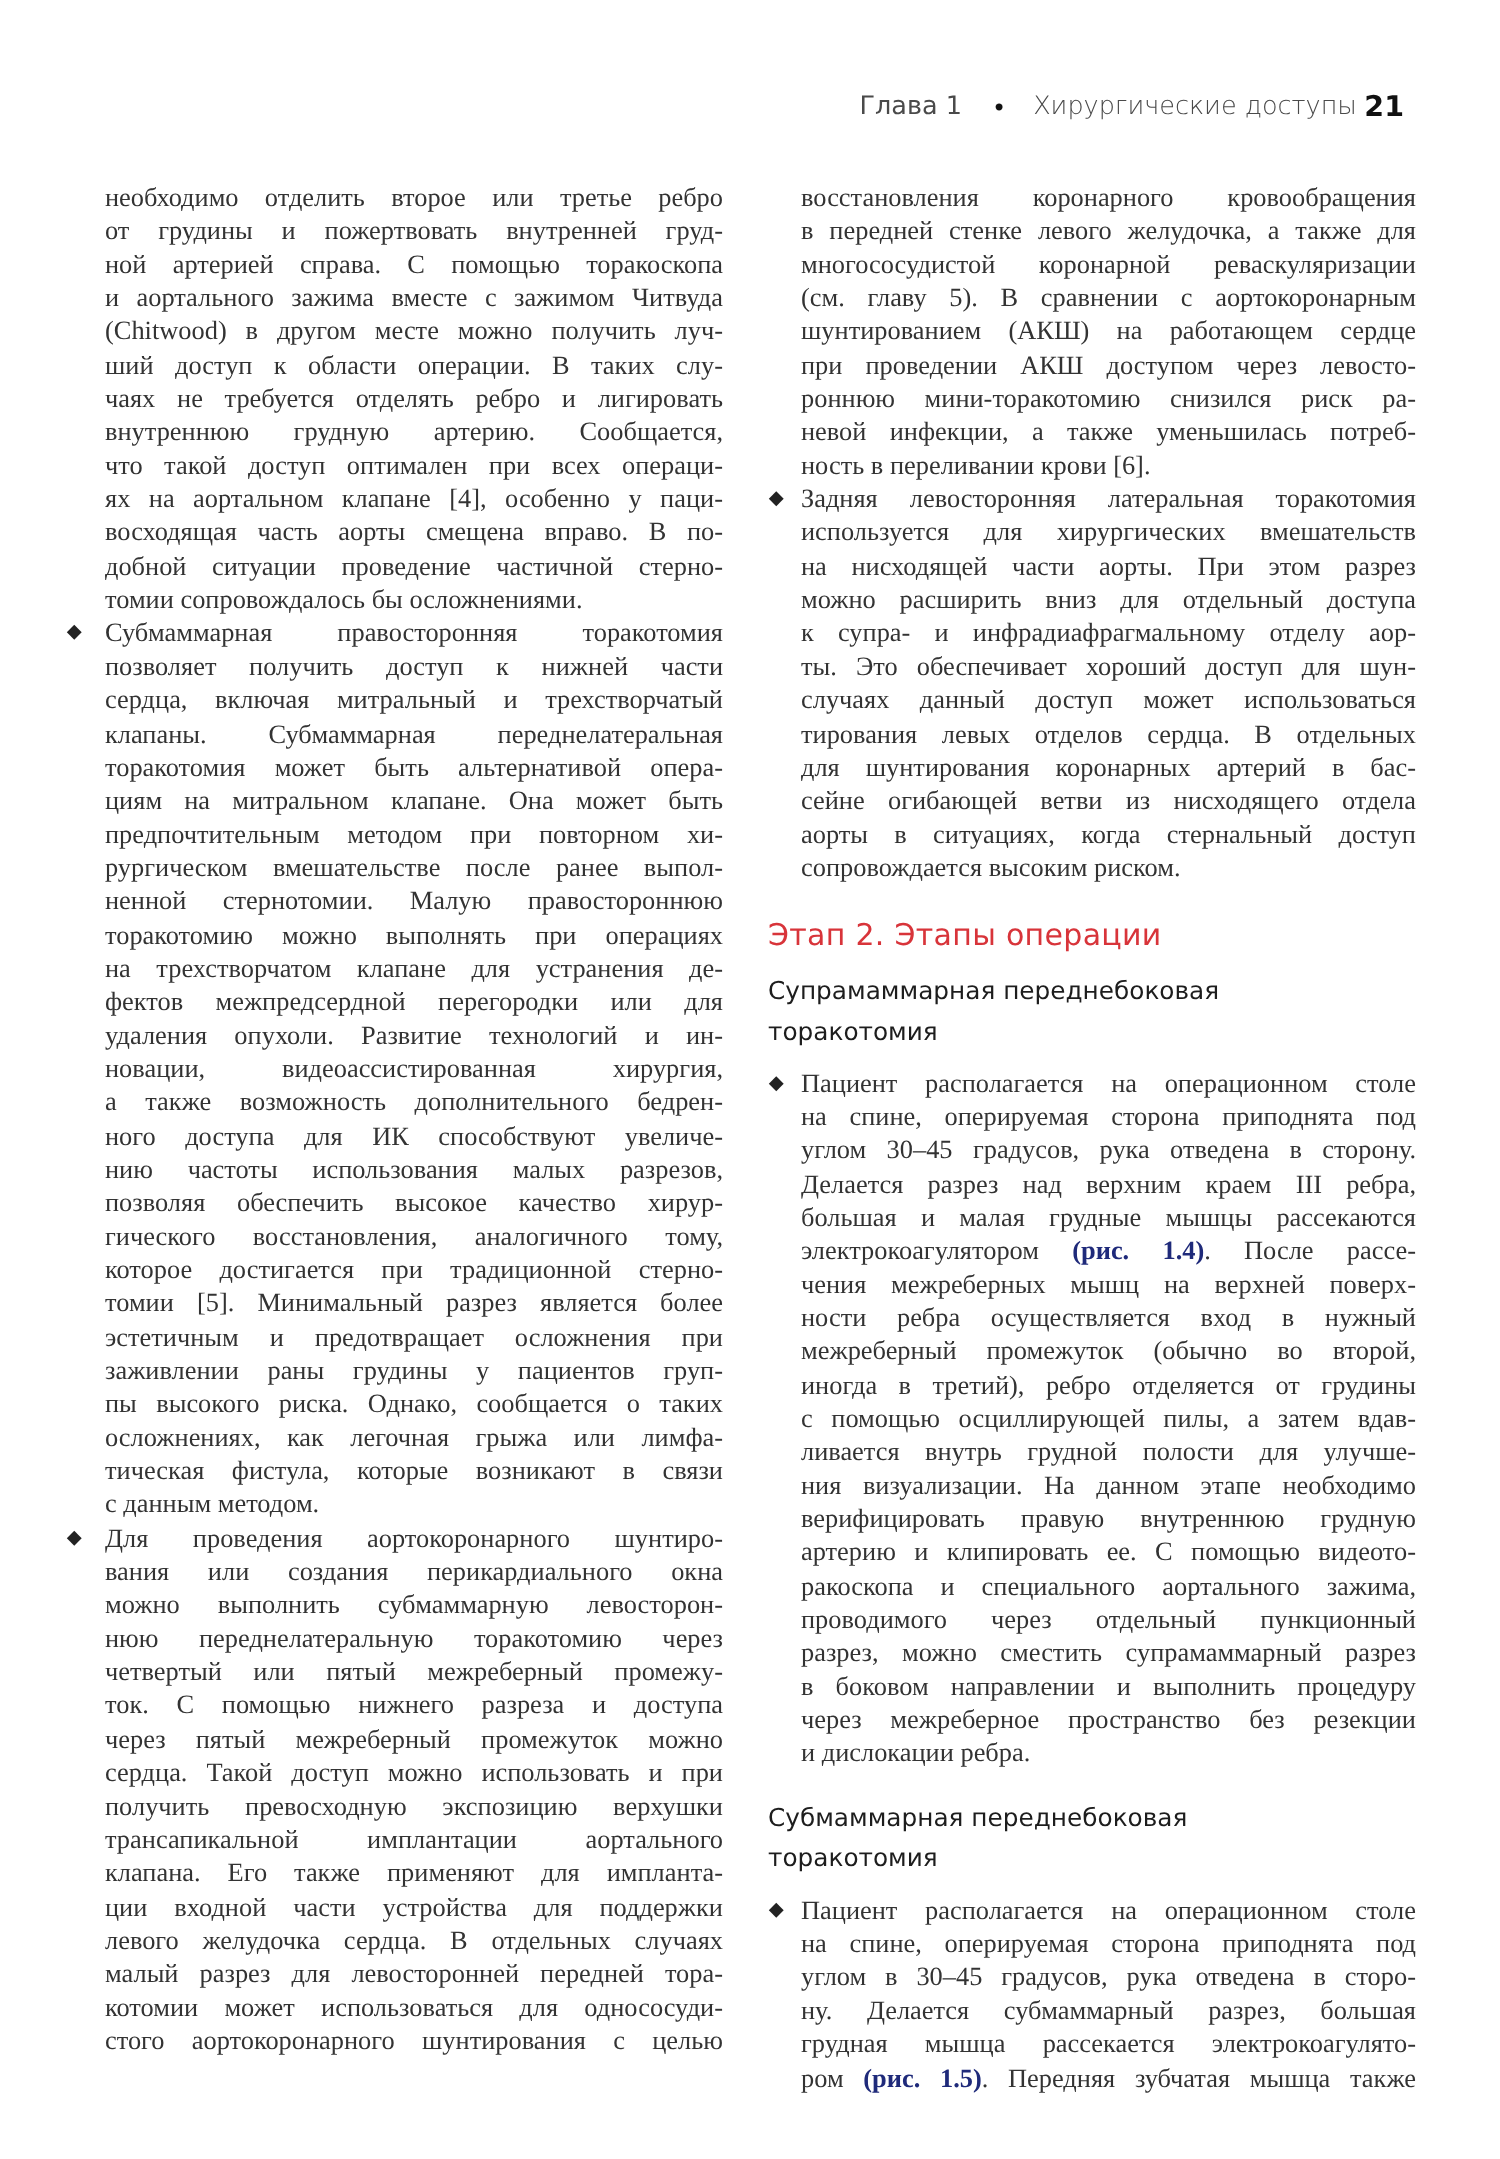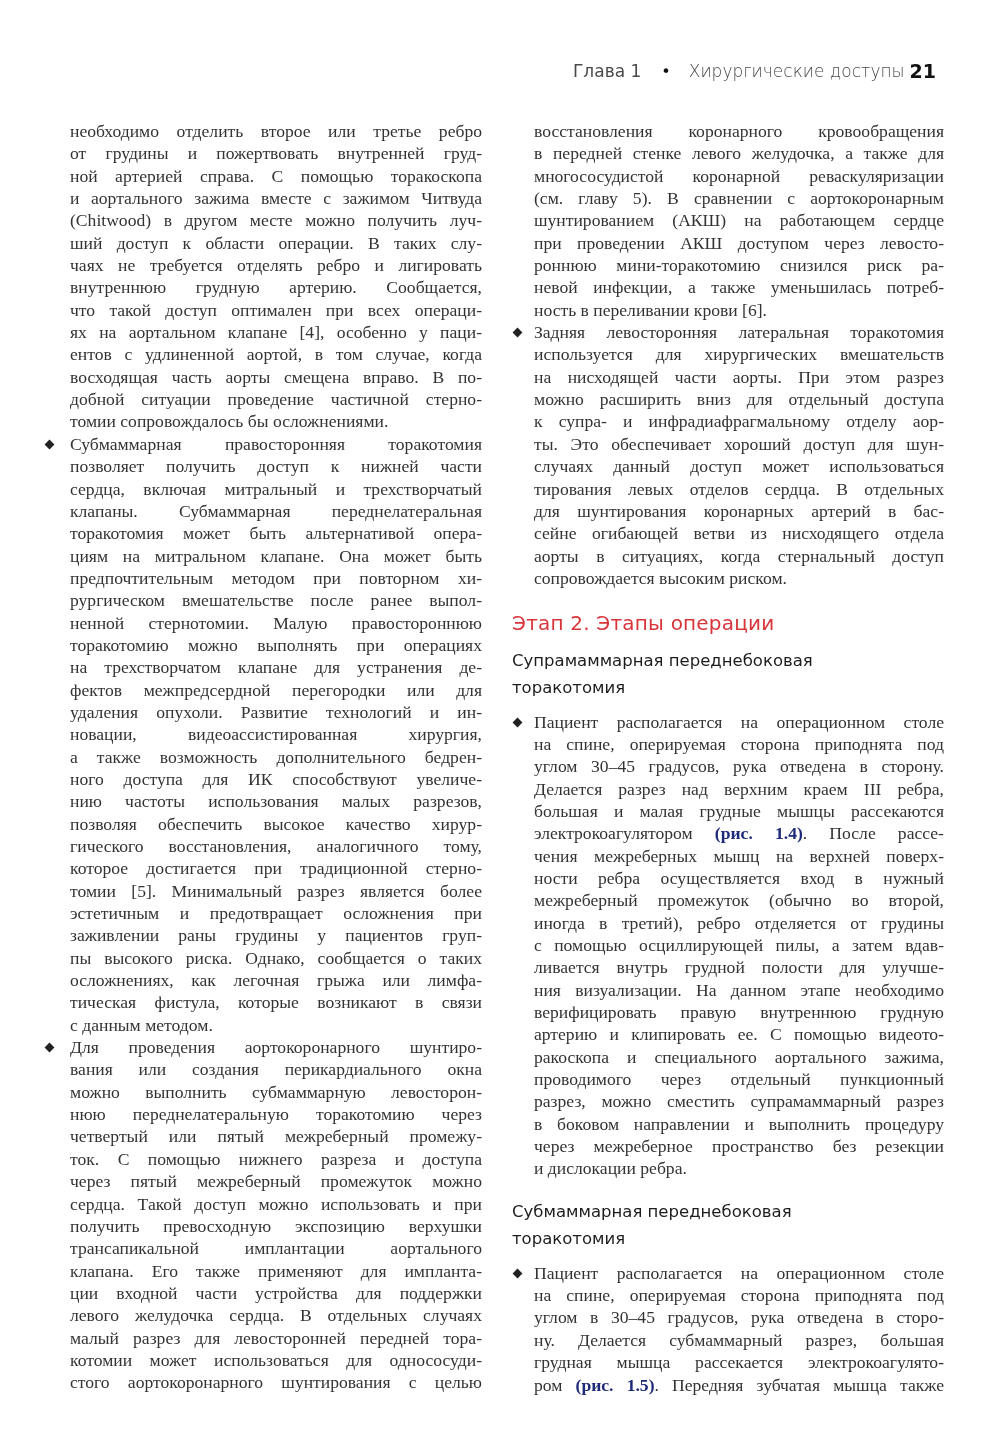--- a/index.html
+++ b/index.html
@@ -55,21 +55,20 @@
       <span class="line">необходимо отделить второе или третье ребро</span>
       <span class="line">от грудины и пожертвовать внутренней груд-</span>
       <span class="line">ной артерией справа. С помощью торакоскопа</span>
       <span class="line">и аортального зажима вместе с зажимом Читвуда</span>
       <span class="line">(Chitwood) в другом месте можно получить луч-</span>
       <span class="line">ший доступ к области операции. В таких слу-</span>
       <span class="line">чаях не требуется отделять ребро и лигировать</span>
       <span class="line">внутреннюю грудную артерию. Сообщается,</span>
       <span class="line">что такой доступ оптимален при всех операци-</span>
       <span class="line">ях на аортальном клапане [4], особенно у паци-</span>
-      <span class="line">ентов с удлиненной аортой, в том случае, когда</span>
       <span class="line">восходящая часть аорты смещена вправо. В по-</span>
       <span class="line">добной ситуации проведение частичной стерно-</span>
       <span class="line last">томии сопровождалось бы осложнениями.</span>
     </p>
   <div class="bullet">
     <span class="mark"></span>
     <p id="left-b0">
         <span class="line">Субмаммарная правосторонняя торакотомия</span>
         <span class="line">позволяет получить доступ к нижней части</span>
         <span class="line">сердца, включая митральный и трехстворчатый</span>

